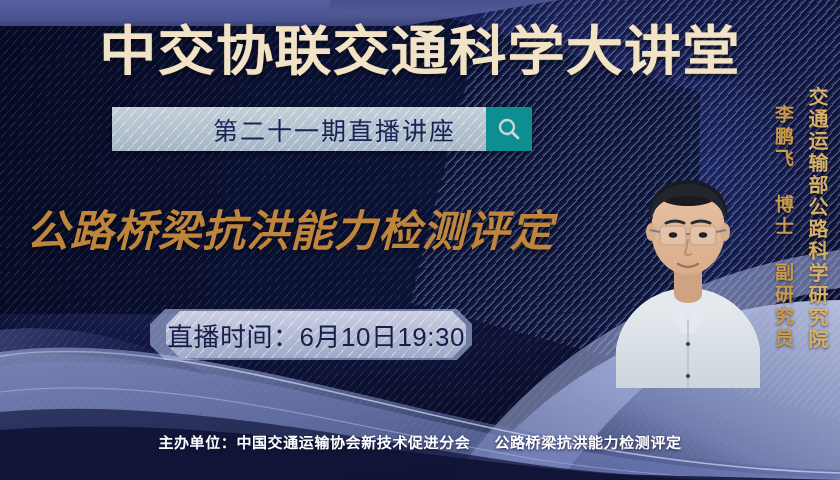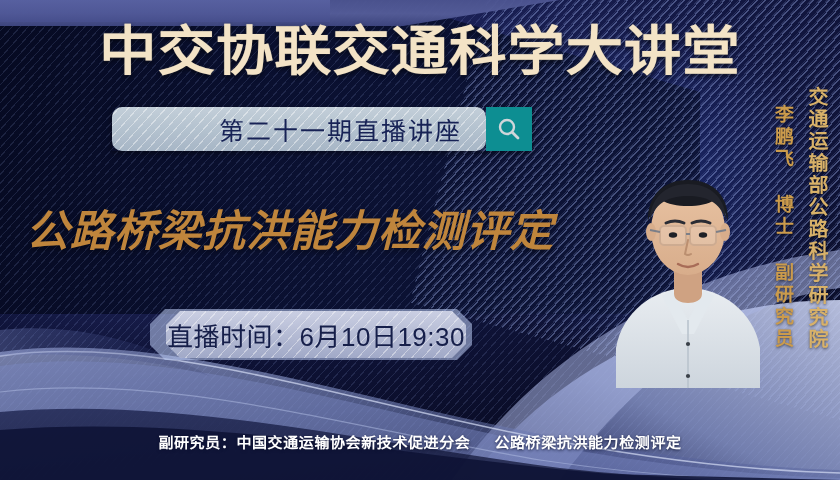--- a/index.html
+++ b/index.html
@@ -97,23 +97,22 @@
   .subbar {
     position:absolute; left:112px; top:107px;
     width:420px; height:44px;
     display:flex; align-items:stretch;
     box-shadow:0 2px 6px rgba(0,0,0,.45);
   }
   .subbar-body {
     position:relative; flex:1;
     background:linear-gradient(180deg,#c3cfd9 0%, #b4c2cf 50%, #a7b6c6 100%);
     display:flex; align-items:center; justify-content:flex-end;
-    padding-right:24px;
+    padding-right:30px;
     overflow:hidden;
-    border-radius:10px;
   }
   .subbar-body::after{
     content:""; position:absolute; inset:0;
     background-image:repeating-linear-gradient(
       -48deg, rgba(255,255,255,.42) 0 1px, rgba(0,0,0,0) 1px 7px);
     pointer-events:none;
   }
   .subbar-text {
     position:relative; z-index:2;
     font-size:25px; letter-spacing:2px; color:#172255; font-weight:500;
@@ -327,16 +326,16 @@
 
         <path d="M64,126 q10,6 20,0" stroke="#a86c57" stroke-width="2.4" fill="none" stroke-linecap="round"></path>
       </g>
     </svg>
   </div>
 
   <div class="vtext vtext-org">交通运输部公路科学研究院</div>
   <div class="vtext vtext-speaker">李鹏飞  博士  副研究员</div>
 
   <div class="footer">
-    <span>副研究员：</span><span>中国交通运输协会新技术促进分会</span><span class="gap"></span><span>公路桥梁抗洪能力检测评定</span>
+    <span>主办单位：</span><span>中国交通运输协会新技术促进分会</span><span class="gap"></span><span>公路桥梁抗洪能力检测评定</span>
   </div>
 
 </div>
 
 </body></html>

